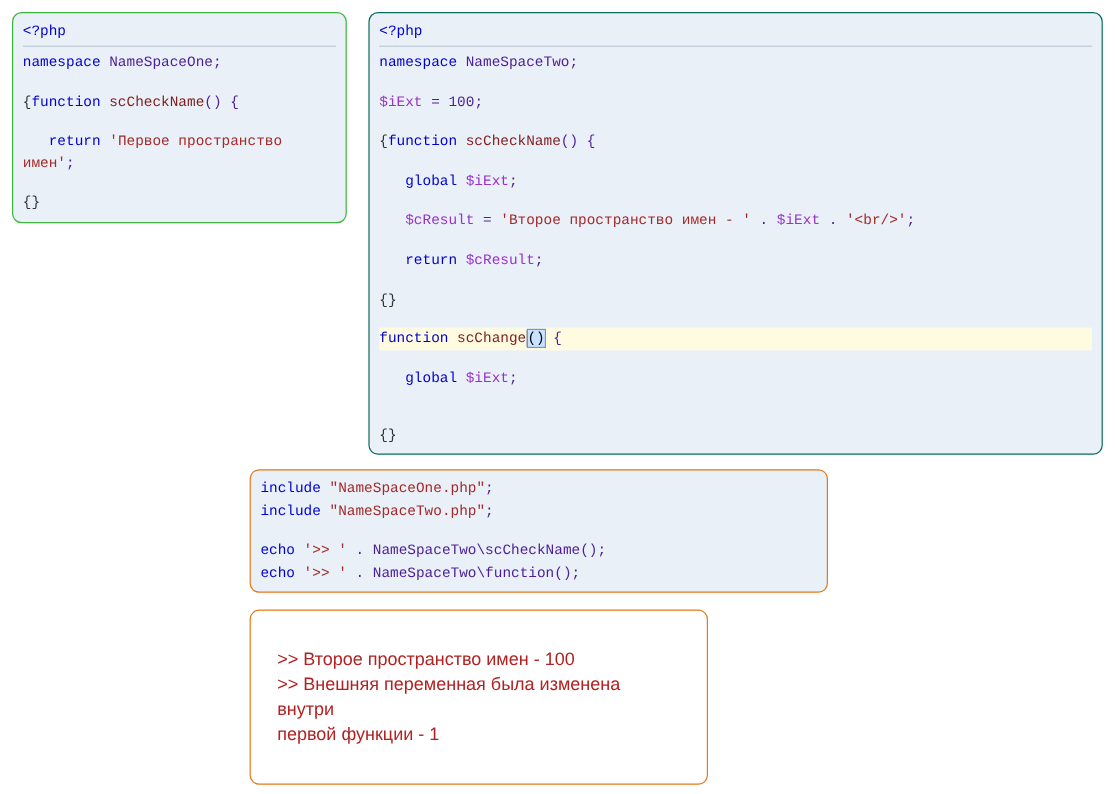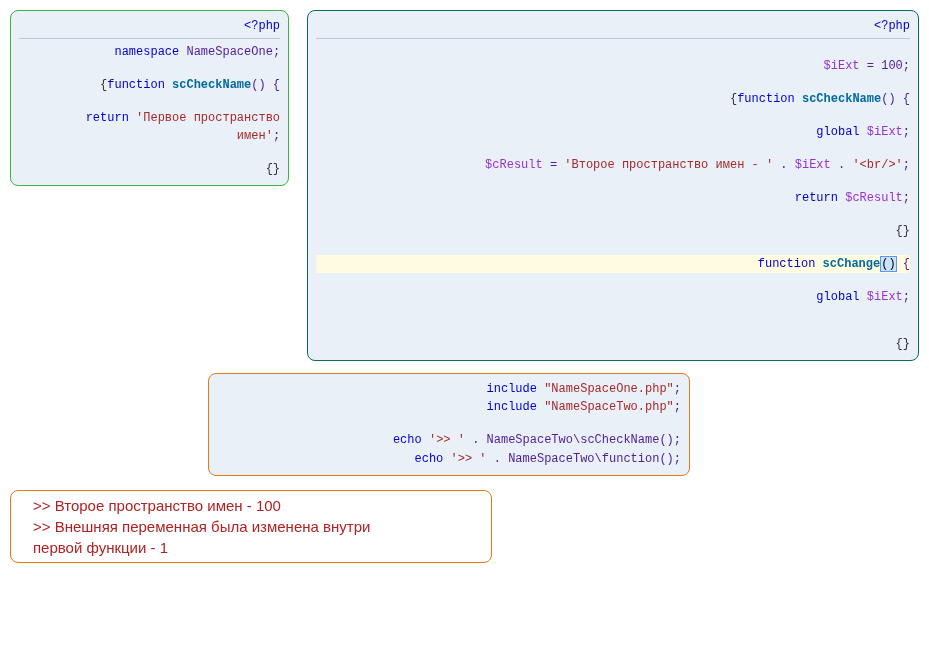--- a/index.html
+++ b/index.html
@@ -13,56 +13,56 @@
     display: flex;
     align-items: flex-start;
     gap: 18px;
   }
   .panel {
     border-radius: 8px;
     background: #e9f0f8;
     padding: 6px 8px;
     box-sizing: border-box;
     line-height: 1.55;
-    text-align: right;
   }
   .panel-green {
     border: 1.5px solid #3eb43e;
     width: 280px;
   }
   .panel-teal {
     border: 1.5px solid #0a6b5c;
     width: 614px;
   }
   .panel-orange {
     border: 1.5px solid #e77817;
     width: 482px;
     margin-left: 198px;
     margin-top: 12px;
   }
   .panel-output {
     border: 1.5px solid #e77817;
     border-radius: 8px;
-    width: 482px;
+    width: 382px;
+    margin-left: 198px;
     margin-top: 14px;
     background: #fff;
-    padding: 4px 22px;
+    padding: 30px 22px;
     box-sizing: border-box;
     font-family: Arial, sans-serif;
     font-size: 15px;
     color: #b22222;
     line-height: 1.4;
   }
   .php-tag-line {
     border-bottom: 1px solid #bfc9d6;
     margin-bottom: 4px;
     padding-bottom: 2px;
   }
   .kw { color: #0000cd; }
-  .fn { color: #0369a1; font-weight: bold; }
+  .fn { color: #7f1d1d; }
   .str { color: #a52a2a; }
   .var { color: #9932cc; }
   .plain { color: #4c1d95; }
   .op { color: #333; }
   .hl-line {
     background: #fffbe0;
   }
   .hl-paren {
     background: #c9e2ff;
     outline: 1px solid #6495ed;
@@ -83,20 +83,21 @@
     <div class="blank"></div>
     <div><span class="op">{</span><span class="kw">function</span><span class="plain"> </span><span class="fn">scCheckName</span><span class="plain">() {</span></div>
     <div class="blank"></div>
     <div><span class="plain">&nbsp;&nbsp;&nbsp;</span><span class="kw">return</span><span class="plain"> </span><span class="str">'Первое пространство имен'</span><span class="plain">;</span></div>
     <div class="blank"></div>
     <div><span class="op">{}</span></div>
   </div>
 
   <div class="panel panel-teal">
     <div class="php-tag-line"><span class="kw">&lt;?php</span></div>
+    <div><span class="kw">namespace</span><span class="plain"> </span><span class="plain">NameSpaceTwo</span><span class="plain">;</span></div>
     <div class="blank"></div>
     <div><span class="var">$iExt</span><span class="plain"> = </span><span class="plain">100</span><span class="plain">;</span></div>
     <div class="blank"></div>
     <div><span class="op">{</span><span class="kw">function</span><span class="plain"> </span><span class="fn">scCheckName</span><span class="plain">() {</span></div>
     <div class="blank"></div>
     <div><span class="plain">&nbsp;&nbsp;&nbsp;</span><span class="kw">global</span><span class="plain"> </span><span class="var">$iExt</span><span class="plain">;</span></div>
     <div class="blank"></div>
     <div><span class="plain">&nbsp;&nbsp;&nbsp;</span><span class="var">$cResult</span><span class="plain"> = </span><span class="str">'Второе пространство имен - '</span><span class="plain"> . </span><span class="var">$iExt</span><span class="plain"> . </span><span class="str">'&lt;br/&gt;'</span><span class="plain">;</span></div>
     <div class="blank"></div>
     <div><span class="plain">&nbsp;&nbsp;&nbsp;</span><span class="kw">return</span><span class="plain"> </span><span class="var">$cResult</span><span class="plain">;</span></div>

